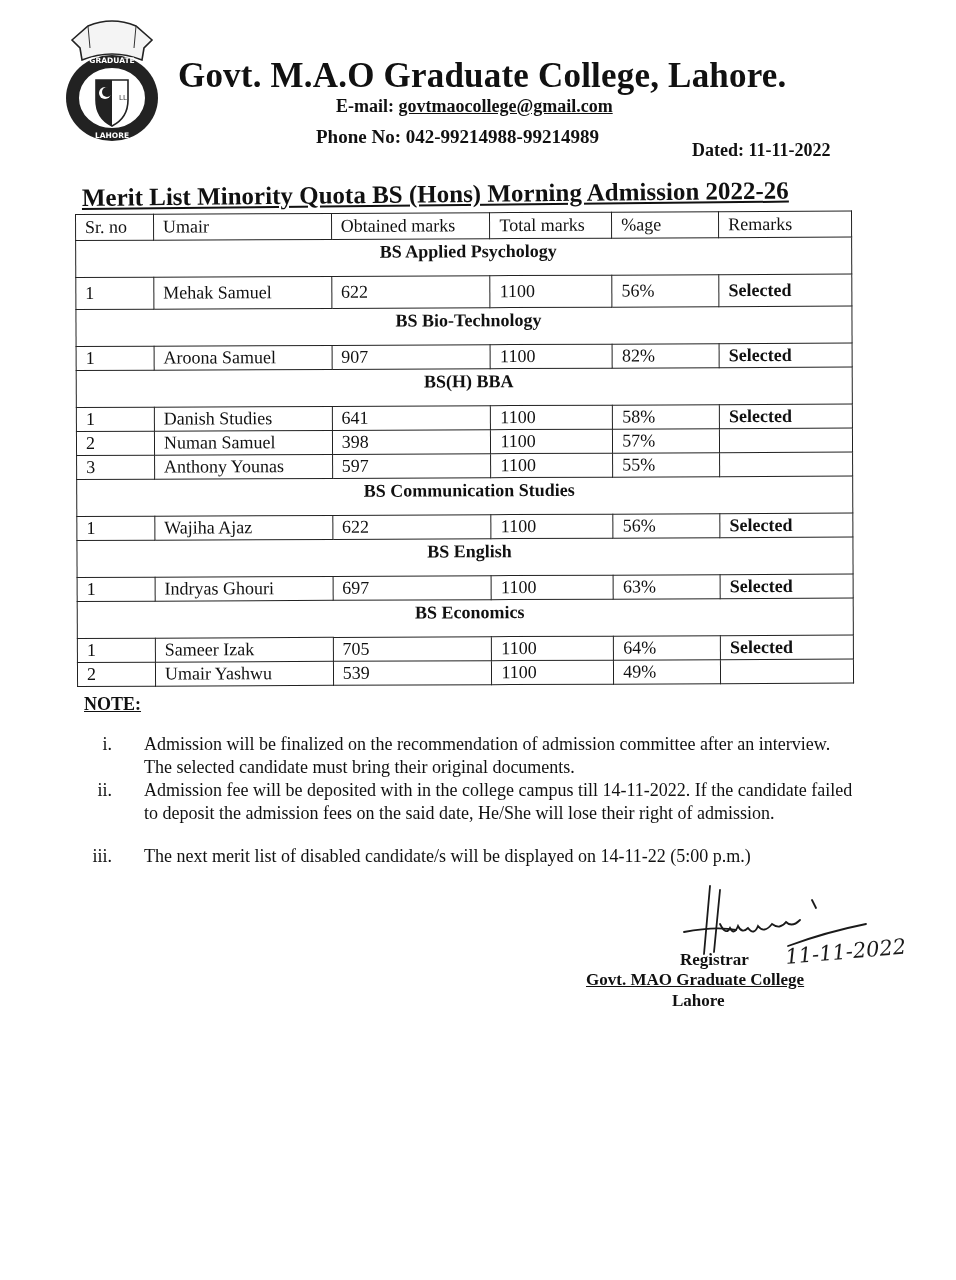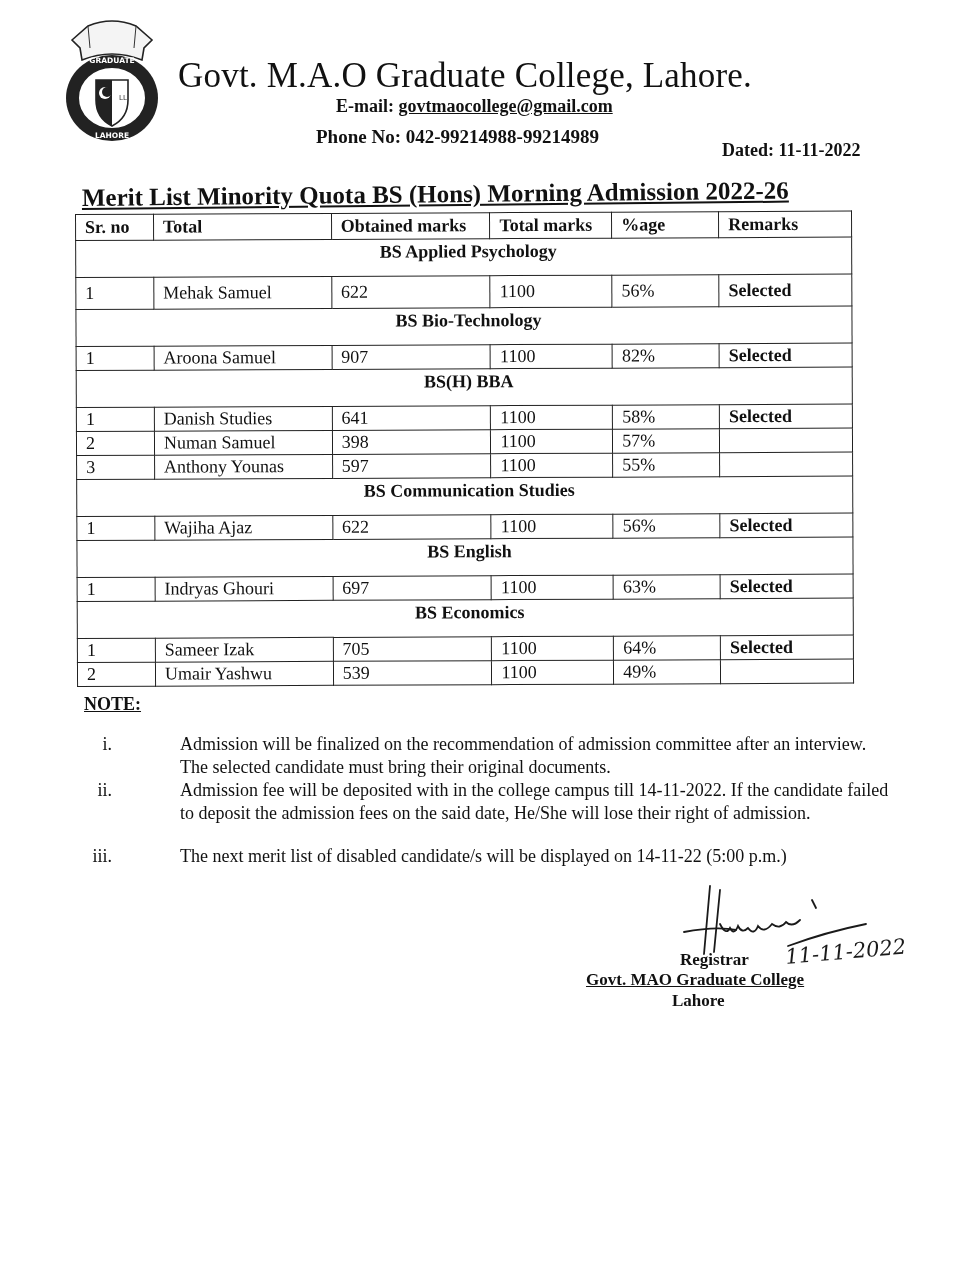--- a/index.html
+++ b/index.html
@@ -1,42 +1,42 @@
 <!DOCTYPE html>
 <html><head>
 <meta charset="utf-8">
 <style>
   html, body { margin: 0; padding: 0; background: #ffffff; }
   body { width: 956px; height: 1280px; position: relative; overflow: hidden;
          font-family: "Liberation Serif", "DejaVu Serif", serif; color: #111; }
   .abs { position: absolute; }
   #logo { left: 58px; top: 18px; width: 108px; height: 125px; }
-  #college-name { left: 178px; top: 56px; font-size: 35px; font-weight: normal; letter-spacing: 0.2px; white-space: nowrap; }
+  #college-name { left: 178px; top: 56px; font-size: 35px; font-weight: bold; letter-spacing: 0.2px; white-space: nowrap; }
   #email-line { left: 312px; top: 96px; font-size: 18px; font-weight: bold; white-space: nowrap; margin-left: 24px; }
   #email-line .link { text-decoration: underline; }
   #phone-line { left: 316px; top: 126px; font-size: 19px; font-weight: bold; white-space: nowrap; }
-  #dated { left: 692px; top: 140px; font-size: 18px; font-weight: bold; white-space: nowrap; margin-left: 30px; }
+  #dated { left: 692px; top: 140px; font-size: 18px; font-weight: bold; white-space: nowrap; }
   #list-title { left: 82px; top: 184px; font-size: 25px; font-weight: bold; white-space: nowrap;
                 text-decoration: underline; transform: rotate(-0.6deg); transform-origin: left bottom; }
 
   table#merit { position: absolute; left: 75px; top: 214px; width: 777px; border-collapse: collapse;
                 font-size: 18px; transform: rotate(-0.25deg); transform-origin: left top; }
   #merit td, #merit th { border: 1.3px solid #222; padding: 0 0 0 9px; text-align: left; vertical-align: middle; }
-  #merit th { font-weight: bold; height: 25px; }
+  #merit th { font-weight: normal; height: 25px; }
   #merit td.section { text-align: center; font-weight: bold; height: 34px; vertical-align: top; padding-top: 2px; border-bottom: 1.3px solid #222; }
   #merit tr.row td { height: 23px; }
   #merit tr.row.single td { height: 31px; }
   #merit td.remark { font-weight: bold; }
   col.c1 { width: 78px; } col.c2 { width: 178px; } col.c3 { width: 159px; }
   col.c4 { width: 122px; } col.c5 { width: 107px; } col.c6 { width: 133px; }
 
   #note-heading { left: 84px; top: 694px; font-size: 18px; font-weight: bold; text-decoration: underline; }
   .note { position: absolute; left: 0; font-size: 18px; line-height: 23px; }
   .note .num { position: absolute; width: 120px; text-align: right; left: -8px; }
-  .note .txt { position: absolute; left: 144px; width: 710px; margin-left: 36px; }
+  .note .txt { position: absolute; left: 144px; width: 710px; }
   #note-1 { top: 733px; } #note-2 { top: 779px; } #note-3 { top: 845px; }
 
   #signature { left: 676px; top: 880px; width: 260px; height: 90px; }
   #registrar { left: 680px; top: 950px; font-size: 17px; font-weight: bold; }
   #reg-college { left: 586px; top: 970px; font-size: 17px; font-weight: bold; white-space: nowrap; text-decoration: underline; }
   #reg-city { left: 672px; top: 991px; font-size: 17px; font-weight: bold; }
 </style>
 </head>
 <body>
 
@@ -68,21 +68,21 @@
       <col class="c1">
       <col class="c2">
       <col class="c3">
       <col class="c4">
       <col class="c5">
       <col class="c6">
     </colgroup>
   <thead>
     <tr>
       <th>Sr. no</th>
-      <th>Total</th>
+      <th>Umair</th>
       <th>Obtained marks</th>
       <th>Total marks</th>
       <th>%age</th>
       <th>Remarks</th>
     </tr>
   </thead>
   <tbody>
 
     <tr>
         <td class="section" colspan="6">BS Applied Psychology</td>

